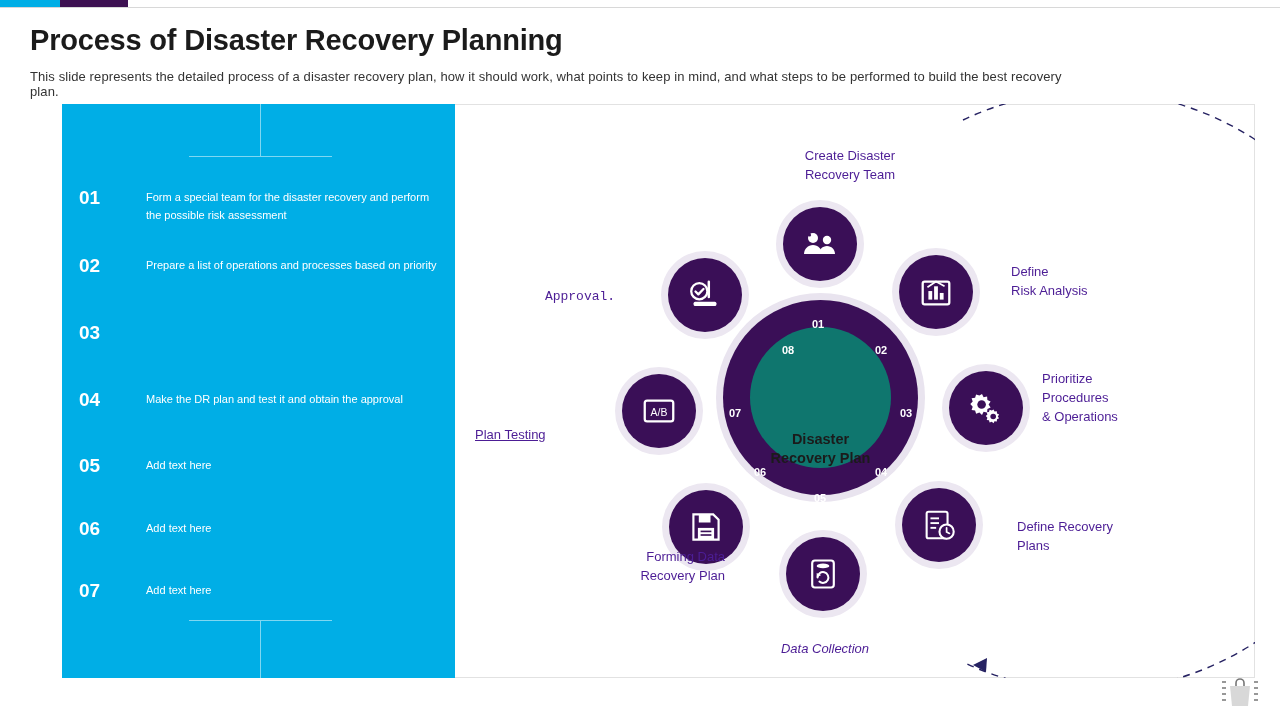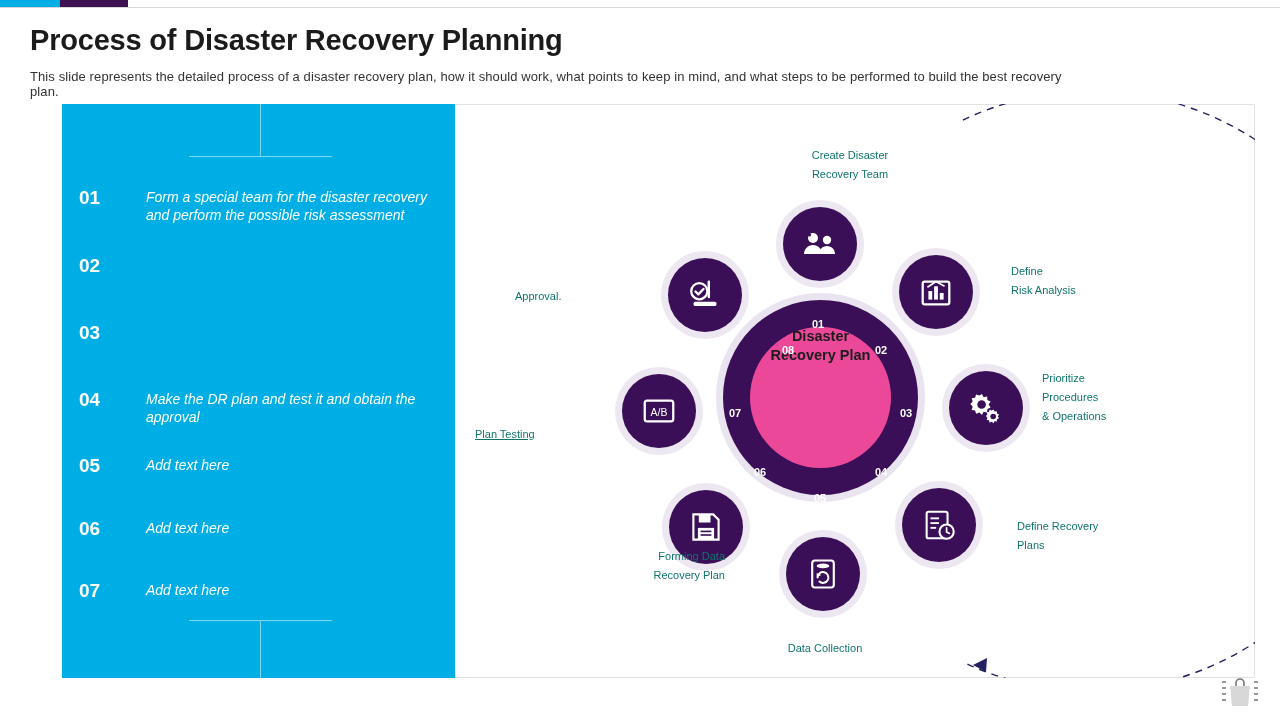--- a/index.html
+++ b/index.html
@@ -46,57 +46,57 @@
   }
   .panel-line-bot-v{
     position:absolute;left:198px;top:516px;width:1px;height:58px;background:#7fd7f2;
   }
   .step-row{position:absolute;left:0;width:393px;display:flex;align-items:flex-start;}
   .step-num{
     width:84px;text-align:left;padding-left:17px;box-sizing:border-box;
     font-size:19px;font-weight:bold;color:#ffffff;line-height:20px;
   }
   .step-text{
-    font-size:14px;color:#ffffff;line-height:18px;width:300px;font-style:italic;
+    font-size:11px;color:#ffffff;line-height:18px;width:300px;
   }
 
   
   .diagram{
     position:absolute;left:455px;top:104px;width:800px;height:574px;
     overflow:hidden;
   }
 
   
   .ring-outer{
     position:absolute;left:268px;top:196px;width:195px;height:195px;border-radius:50%;
     background:#3a0f57;
     box-shadow:0 0 0 7px #e9e4ef;
   }
   .ring-inner{
     position:absolute;left:295px;top:223px;width:141px;height:141px;border-radius:50%;
-    background:#ec4899;display:flex;align-items:center;justify-content:flex-start;
+    background:#0f766e;display:flex;align-items:center;justify-content:flex-end;
     flex-direction:column;
   }
   .ring-label{
     font-size:14.5px;font-weight:bold;color:#1b1b1b;text-align:center;line-height:19px;
   }
   .ring-num{
     position:absolute;color:#ffffff;font-size:11px;font-weight:bold;
   }
 
   
   .node{
     position:absolute;width:74px;height:74px;border-radius:50%;
     background:#3a0f57;
     box-shadow:0 0 0 7px #ece7f1;
     display:flex;align-items:center;justify-content:center;
   }
   .node svg{display:block;}
   .node-label{
-    position:absolute;font-size:11px;color:#0f766e;line-height:19px;
+    position:absolute;font-size:13px;color:#4c1d95;line-height:19px;
   }
 
   
   .arc{position:absolute;left:0;top:0;width:800px;height:574px;pointer-events:none;}
 
   
   .corner-icon{position:absolute;right:14px;bottom:8px;width:54px;height:40px;}
 </style>
 </head>
 <body>
@@ -115,20 +115,21 @@
   <div class="panel-line-top-v"></div>
   <div class="panel-line-bot"></div>
   <div class="panel-line-bot-v"></div>
 
   <div class="step-row" style="top:84px;">
     <div class="step-num">01</div>
     <div class="step-text">Form a special team for the disaster recovery and perform the possible risk assessment</div>
   </div>
   <div class="step-row" style="top:152px;">
     <div class="step-num">02</div>
+    <div class="step-text">Prepare a list of operations and processes based on priority</div>
   </div>
   <div class="step-row" style="top:219px;">
     <div class="step-num">03</div>
   </div>
   <div class="step-row" style="top:286px;">
     <div class="step-num">04</div>
     <div class="step-text">Make the DR plan and test it and obtain the approval</div>
   </div>
   <div class="step-row" style="top:352px;">
     <div class="step-num">05</div>
@@ -229,21 +230,21 @@
 
   <div class="node" style="left:331px;top:433px;">
     <svg width="36" height="36" viewBox="0 0 40 40">
       <rect x="8" y="5" width="24" height="30" rx="3" fill="none" stroke="#fff" stroke-width="2.4"></rect>
       <ellipse cx="20" cy="11" rx="7" ry="2.6" fill="#fff"></ellipse>
       <path d="M14 24a6 6 0 1 1 2 4.4" fill="none" stroke="#fff" stroke-width="2.2" stroke-linecap="round"></path>
       <polygon points="13,19 18,21 13,24" fill="#fff"></polygon>
     </svg>
   </div>
   <div class="node-label" style="left:305px;top:535px;width:130px;text-align:center;">
-    <span style="white-space:pre-line;">Data Collection</span>
+    <span style="white-space:pre-line;font-style:italic;">Data Collection</span>
   </div>
 
   <div class="node" style="left:214px;top:386px;">
     <svg width="36" height="36" viewBox="0 0 40 40">
       <path d="M6 6h22l6 6v22H6z" fill="none" stroke="#fff" stroke-width="2.4"></path>
       <rect x="12" y="6" width="13" height="9" fill="#fff"></rect>
       <rect x="11" y="21" width="18" height="13" fill="#fff"></rect>
       <rect x="14" y="24" width="12" height="1.8" fill="#3a0f57"></rect>
       <rect x="14" y="28" width="12" height="1.8" fill="#3a0f57"></rect>
     </svg>
@@ -264,21 +265,21 @@
   </div>
 
   <div class="node" style="left:213px;top:154px;">
     <svg width="38" height="38" viewBox="0 0 40 40">
       <circle cx="14" cy="16" r="8.5" fill="none" stroke="#fff" stroke-width="2.4"></circle>
       <path d="M10 16.3l3 3 5.4-5.6" fill="none" stroke="#fff" stroke-width="2.4" stroke-linecap="round" stroke-linejoin="round"></path>
       <path d="M24 6v16" stroke="#fff" stroke-width="2.6" stroke-linecap="round"></path>
       <rect x="8" y="27" width="24" height="4.5" rx="1.6" fill="#fff"></rect>
     </svg>
   </div>
-  <div class="node-label" style="left:60px;top:183px;width:130px;text-align:left;">
+  <div class="node-label" style="left:60px;top:183px;width:130px;text-align:center;font-family:Liberation Mono, monospace;">
     <span style="white-space:pre-line;">Approval.</span>
   </div>
 </div>
 
 <svg class="corner-icon" viewBox="0 0 54 40">
   <path d="M18 14h20l-2 20H20z" fill="#d8d8d8"></path>
   <path d="M24 14v-3a4 4 0 0 1 8 0v3" fill="none" stroke="#777" stroke-width="1.6"></path>
   <g stroke="#777" stroke-width="1.3" fill="none">
     <path d="M10 10h4M10 16h4M10 22h4M10 28h4"></path>
     <path d="M42 10h4M42 16h4M42 22h4M42 28h4"></path>

